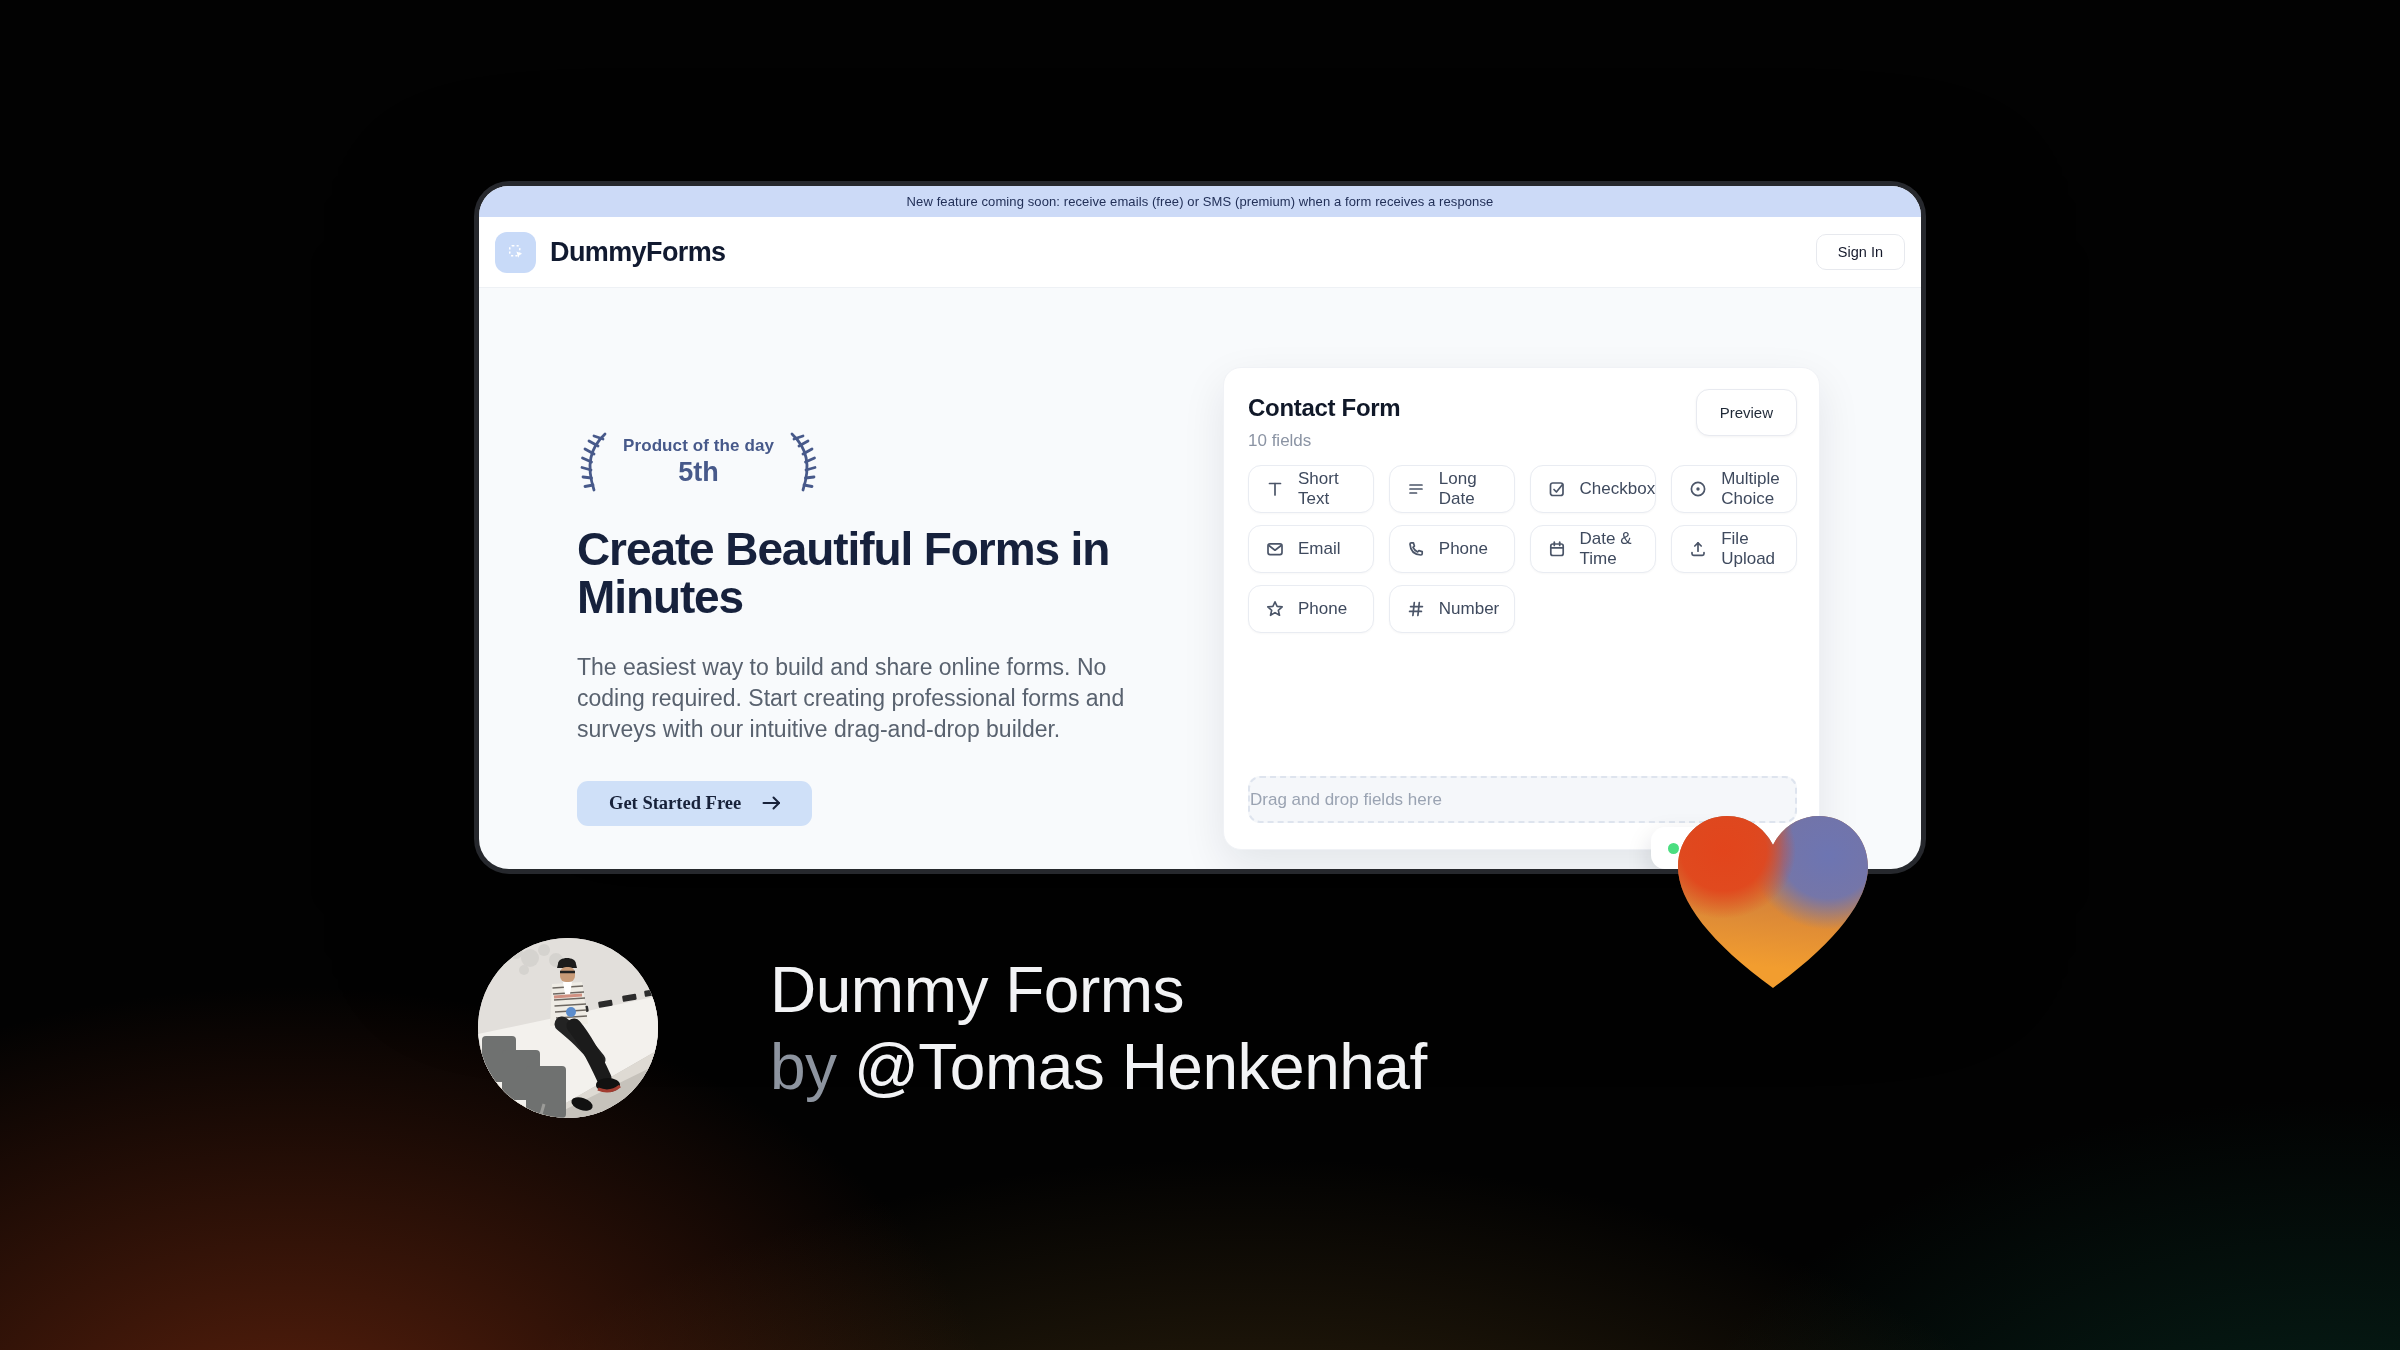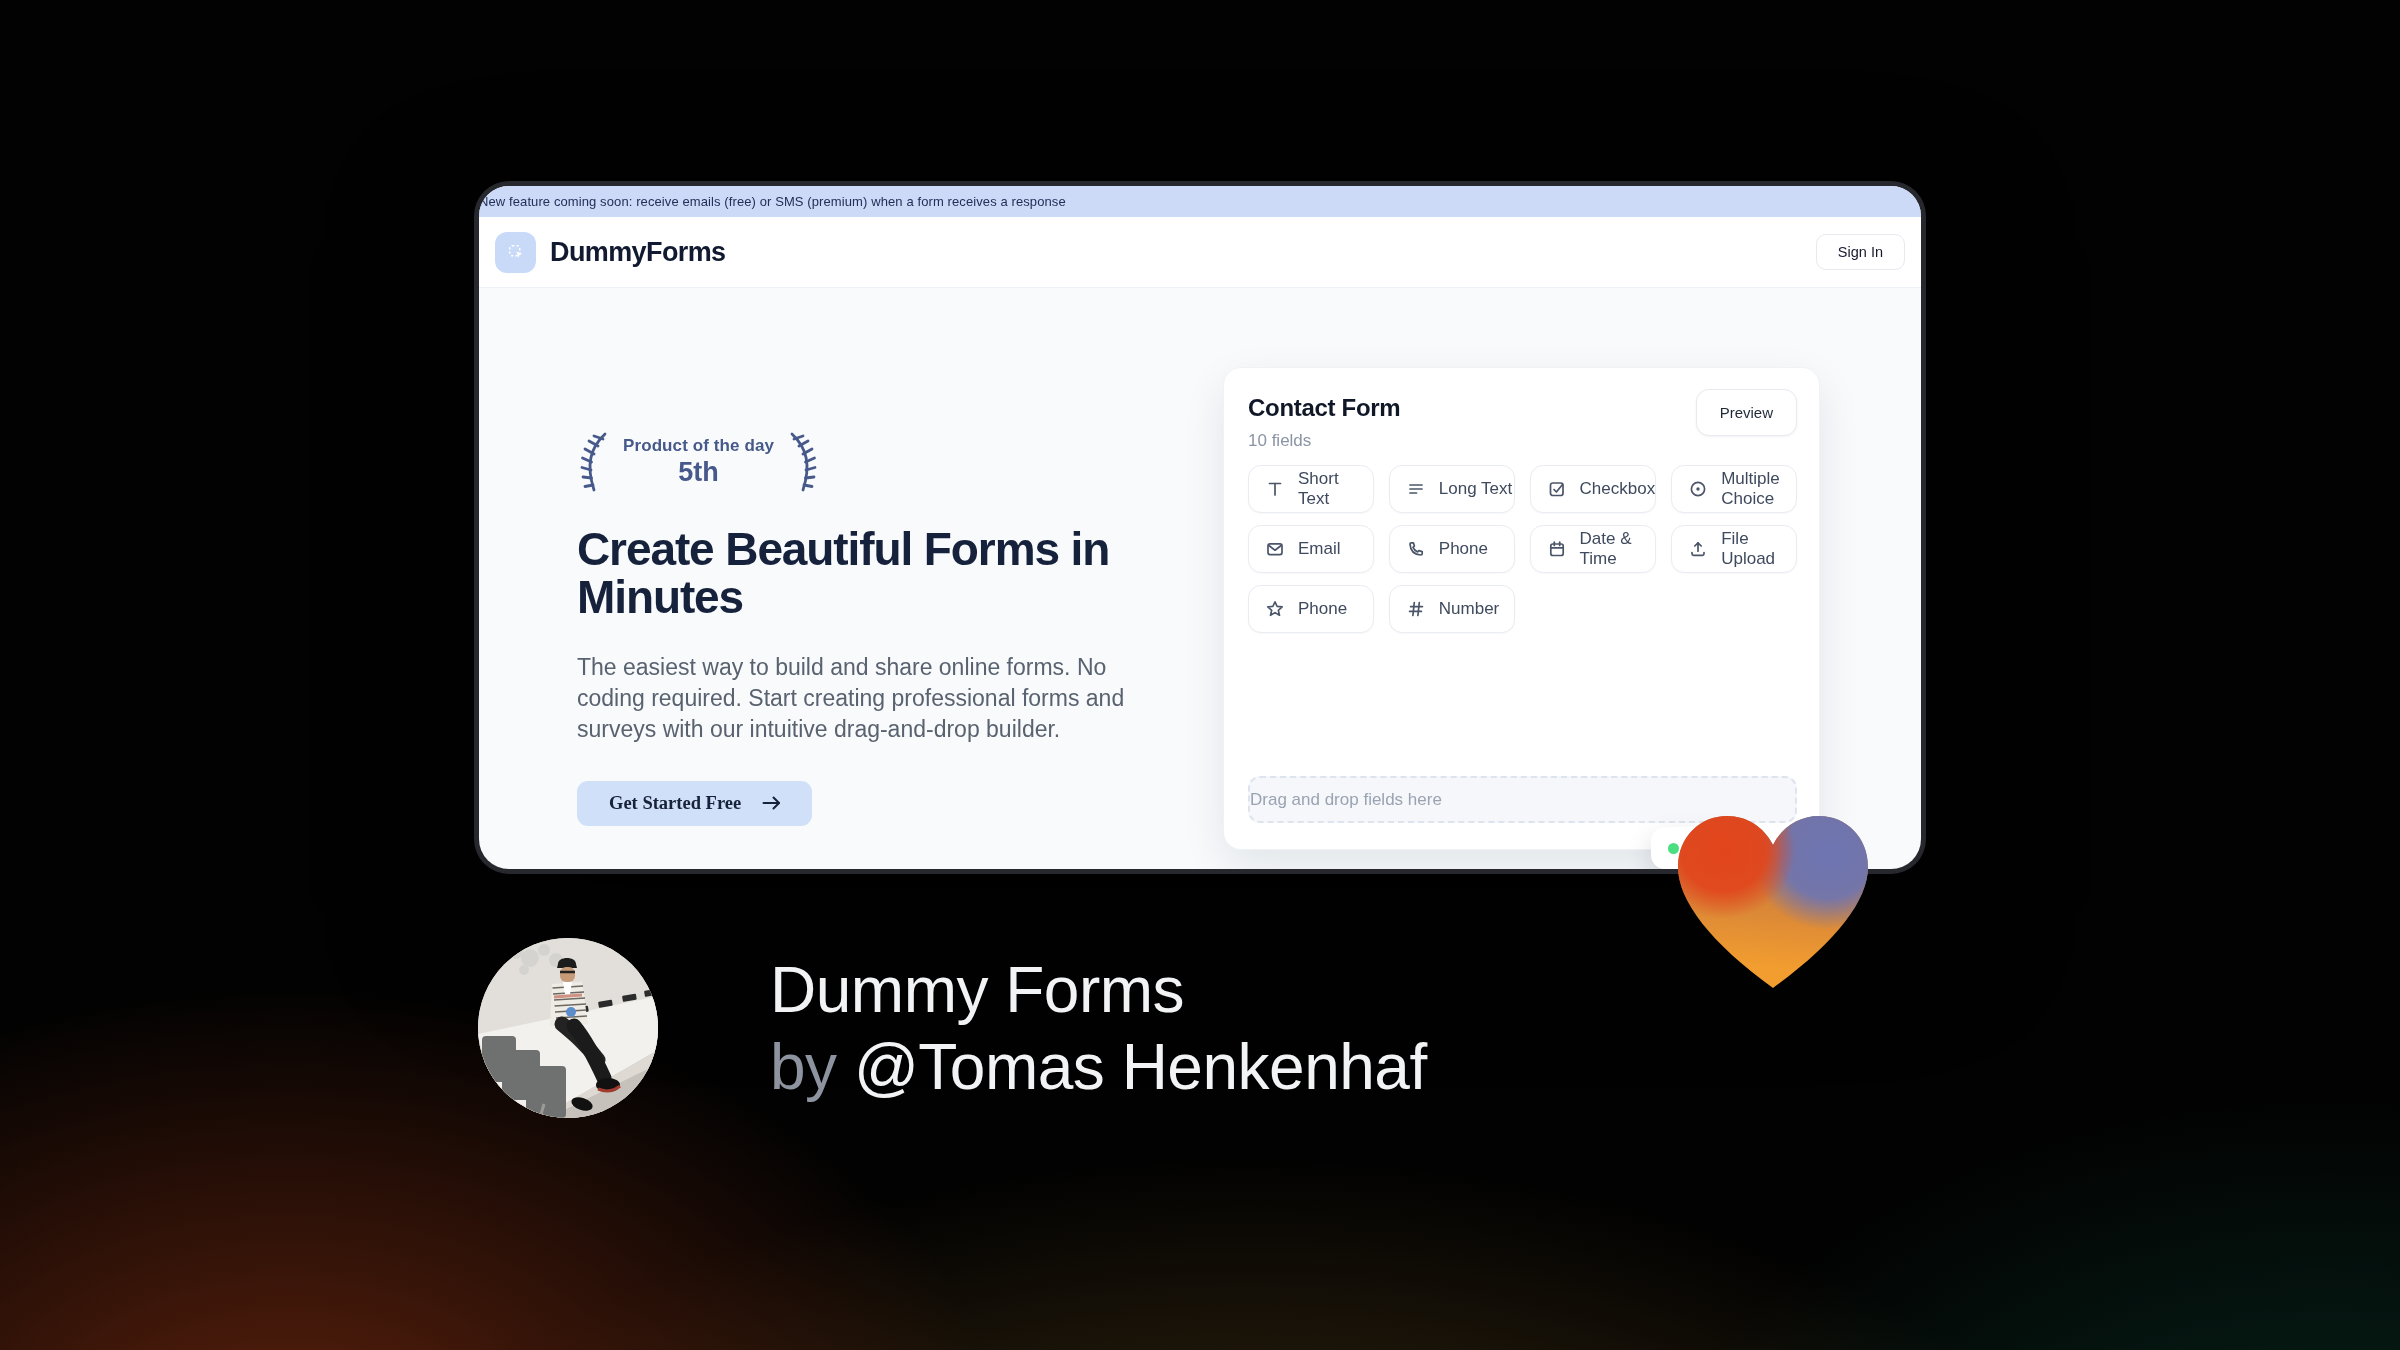--- a/index.html
+++ b/index.html
@@ -15,21 +15,21 @@
   }
 
   
   .window {
     position:absolute; left:479px; top:186px; width:1442px; height:683px;
     background:#f8fafc; border-radius:30px; overflow:hidden;
     box-shadow:0 0 0 5px #26282d, 0 50px 140px rgba(0,0,0,.75);
   }
   .banner {
     height:31px; background:#ccdaf7; color:#223058;
-    display:flex; align-items:center; justify-content:flex-start;
+    display:flex; align-items:center; justify-content:center;
     font-size:13px; letter-spacing:.1px;
   }
   .header {
     height:71px; background:#ffffff; border-bottom:1px solid #eef1f5;
     display:flex; align-items:center; justify-content:space-between;
     padding:0 16px;
   }
   .brand { display:flex; align-items:center; gap:14px; cursor:pointer; }
   .logo-tile {
     width:41px; height:41px; border-radius:12px; background:#c8daf8;
@@ -205,21 +205,21 @@
         </svg>
         <span class="f-label">Short Text</span>
       </div>
 
       <div class="field-tile">
         <svg class="icon-20" viewBox="0 0 20 20" fill="none" stroke="currentColor" stroke-width="1.7" stroke-linecap="round">
           <path d="M4 6 H16"></path>
             <path d="M4 10 H16"></path>
             <path d="M4 14 H10.5"></path>
         </svg>
-        <span class="f-label">Long Text</span>
+        <span class="f-label">Long Date</span>
       </div>
 
       <div class="field-tile">
         <svg class="icon-20" viewBox="0 0 20 20" fill="none" stroke="currentColor" stroke-width="1.7" stroke-linecap="round" stroke-linejoin="round">
           <rect x="3.5" y="4" width="12.5" height="12.5" rx="2.3"></rect>
           <path d="M7 10.5 L9.4 13 L15.5 5.5"></path>
         </svg>
         <span class="f-label">Checkbox</span>
       </div>
 

